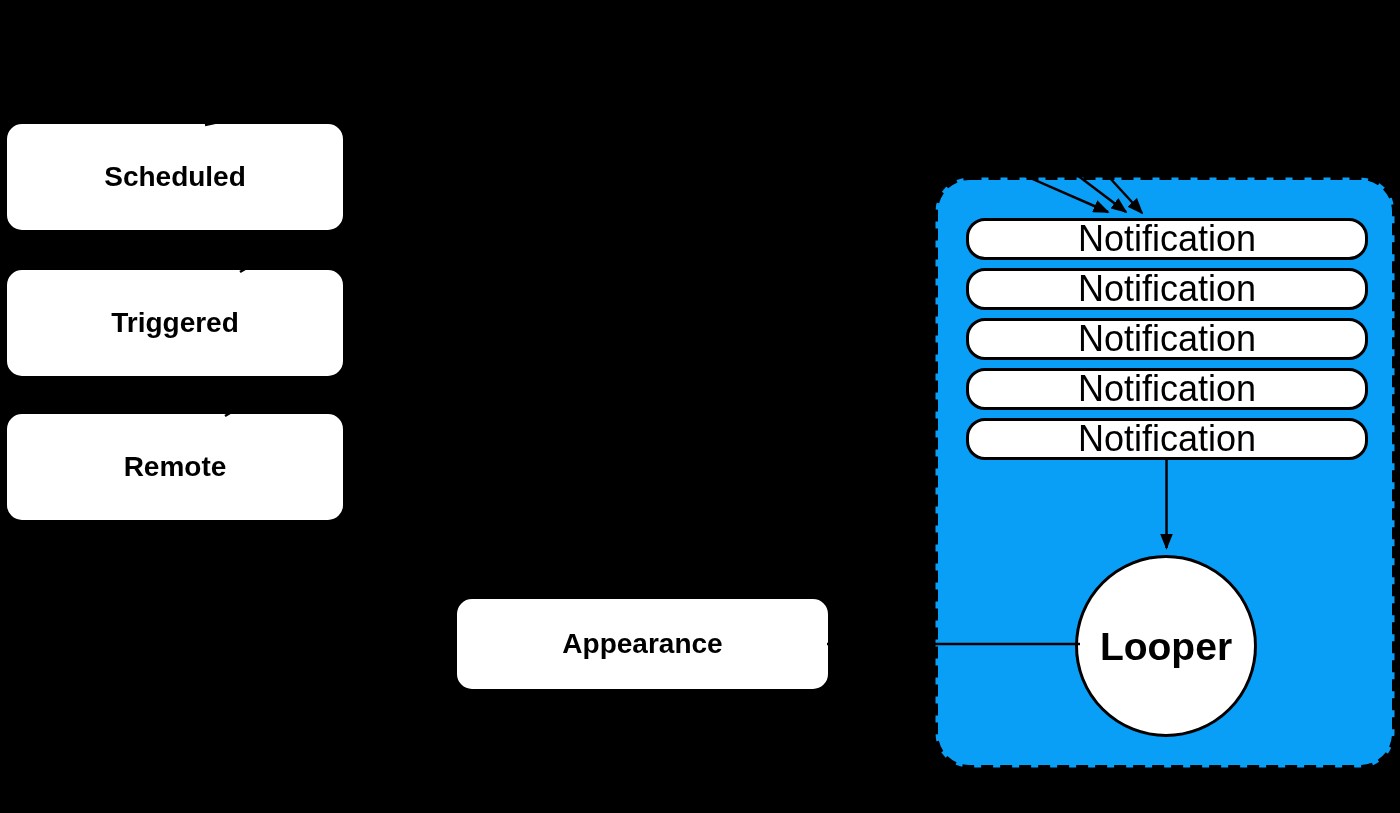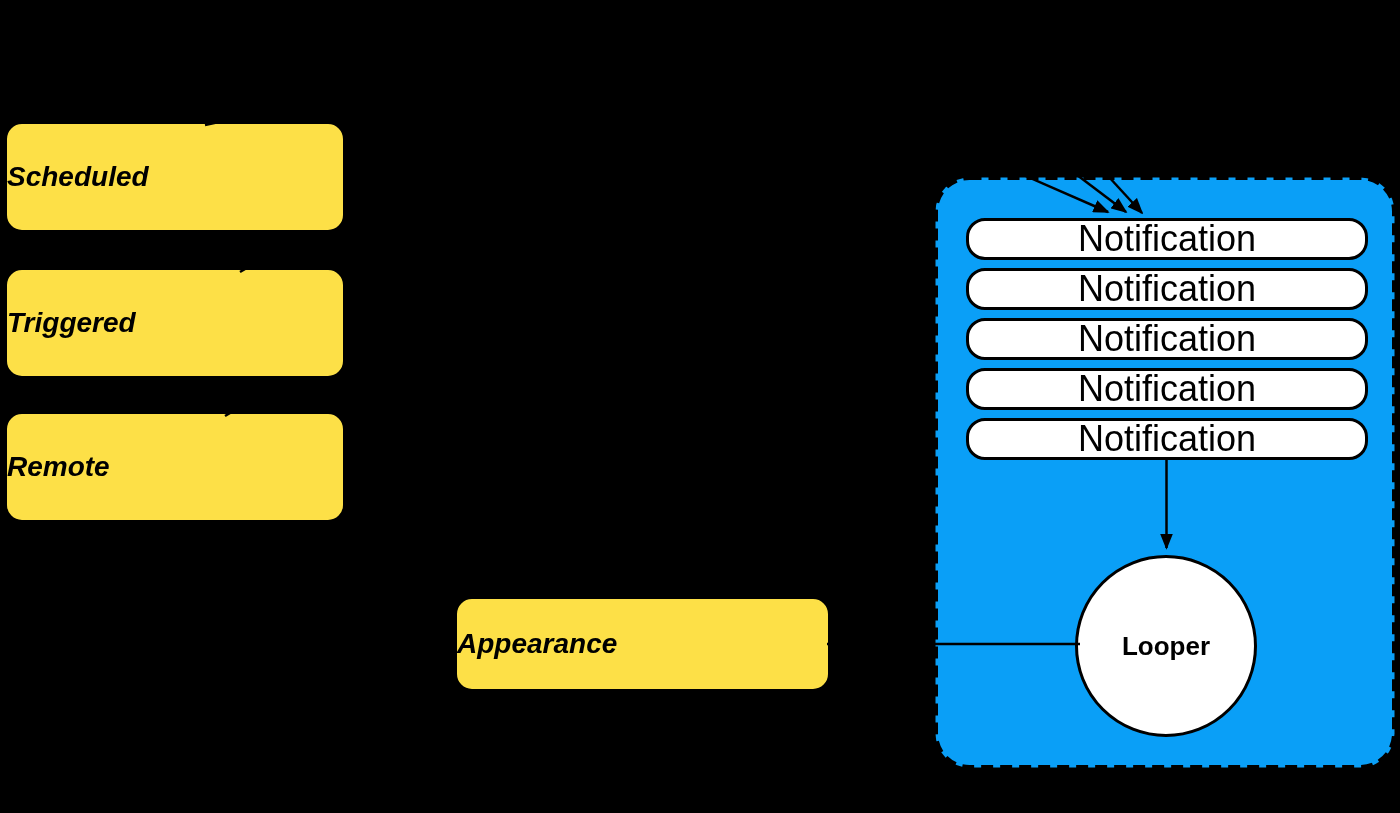--- a/index.html
+++ b/index.html
@@ -5,23 +5,23 @@
   html,body{margin:0;padding:0;background:#000;}
   .stage{
     position:relative;width:1400px;height:813px;background:#000000;
     overflow:hidden;font-family:"Liberation Sans",sans-serif;color:#000;
   }
   .layer{position:absolute;left:0;top:0;width:1400px;height:813px;pointer-events:none;}
   .layer.bottom{z-index:1;}
   .layer.top{z-index:5;}
   .node{
     position:absolute;z-index:3;box-sizing:border-box;
-    background:#fde047;border:2px solid #000000;border-radius:17px;
-    display:flex;align-items:center;
-    font-weight:bold;font-size:28px;line-height:1;font-style:italic;
+    background:#ffffff;border:2px solid #000000;border-radius:17px;
+    display:flex;align-items:center;justify-content:center;
+    font-weight:bold;font-size:28px;line-height:1;
   }
   #scheduled-node{left:5px;top:122px;width:340px;height:110px;}
   #triggered-node{left:5px;top:268px;width:340px;height:110px;}
   #remote-node{left:5px;top:412px;width:340px;height:110px;}
   #appearance-node{left:455px;top:597px;width:375px;height:94px;}
   .notification{
     position:absolute;z-index:3;box-sizing:border-box;
     left:966px;width:402px;height:42px;
     background:#ffffff;border:3px solid #000000;border-radius:19px;
     display:flex;align-items:center;justify-content:center;
@@ -30,21 +30,21 @@
   #notification-1{top:218px;}
   #notification-2{top:268px;}
   #notification-3{top:318px;}
   #notification-4{top:368px;}
   #notification-5{top:418px;}
   #looper-node{
     position:absolute;z-index:3;box-sizing:border-box;
     left:1075px;top:555px;width:182px;height:182px;
     background:#ffffff;border:3px solid #000000;border-radius:50%;
     display:flex;align-items:center;justify-content:center;
-    font-weight:bold;font-size:26px;line-height:1;
+    font-weight:bold;font-size:39px;line-height:1;
   }
   .label{pointer-events:none;}
 </style>
 </head>
 <body>
 
 <div class="stage">
 
   <svg class="layer bottom" width="1400" height="813" viewBox="0 0 1400 813">
     <rect x="935.5" y="177.5" width="459" height="590" rx="34" ry="34" fill="#0A9FF7" stroke="#000000" stroke-width="5" stroke-dasharray="12 7"></rect>

